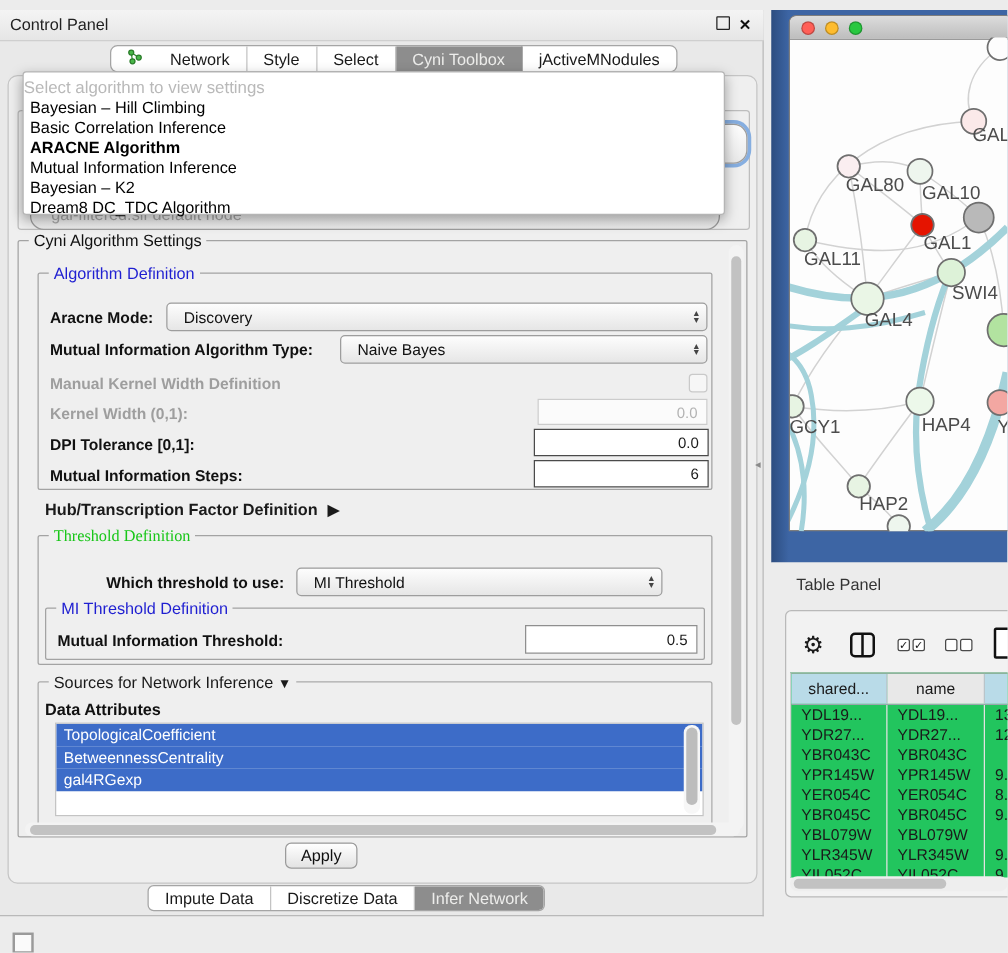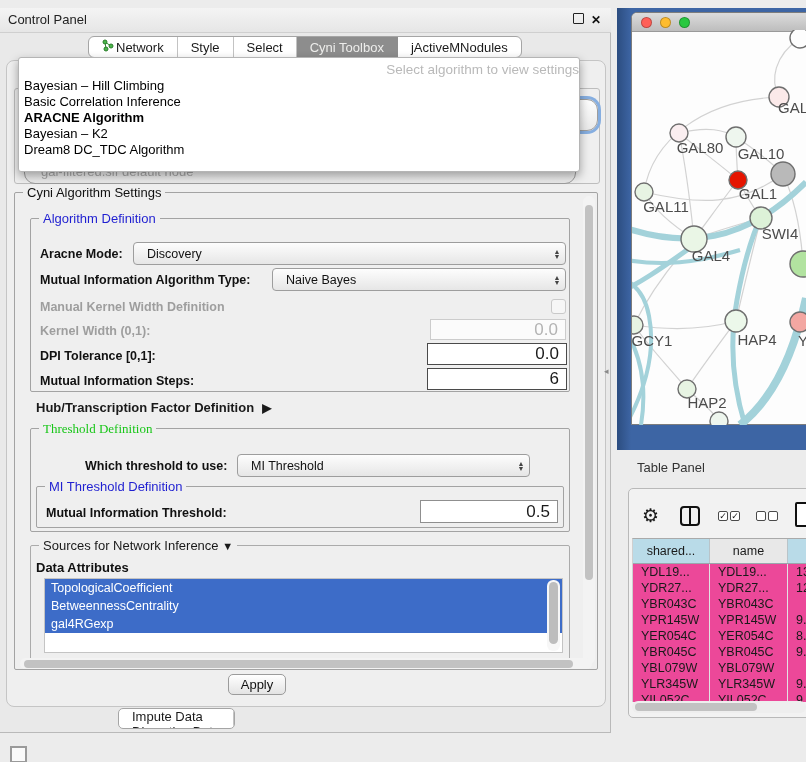--- a/index.html
+++ b/index.html
@@ -5,62 +5,62 @@
   html,body{margin:0;padding:0}
   body{width:806px;height:762px;overflow:hidden;background:#ececec;
        font-family:"Liberation Sans",sans-serif;position:relative;font-size:13px;color:#1a1a1a}
   .abs{position:absolute}
   
   .cp-window{left:0;top:8px;width:611px;height:725px;background:#e9e9e9;border:1px solid #b9b9b9;border-left:none;box-sizing:border-box}
   .cp-titlebar{left:0;top:8px;width:611px;height:24px;background:linear-gradient(#f4f4f4,#e6e6e6);border-bottom:1px solid #cfcfcf}
   .cp-title{left:8px;top:12px;font-size:13px;color:#222}
   .titlebar-btn{top:13px;width:14px;height:14px;text-align:center;line-height:14px;font-size:12px;color:#111;cursor:default}
   .segbar{display:flex;background:#fff;border:1px solid #a5a5a5;border-radius:6px;overflow:hidden;height:22px;box-sizing:border-box}
-  .seg{display:flex;align-items:center;gap:2px;padding:0 13px;font-size:13px;color:#1a1a1a;border-right:1px solid #c3c3c3;white-space:nowrap}
+  .seg{display:flex;align-items:center;gap:22px;padding:0 13px;font-size:13px;color:#1a1a1a;border-right:1px solid #c3c3c3;white-space:nowrap}
   .seg:last-child{border-right:none}
   .seg.sel{background:var(--selgray);color:#ededeb;border-color:var(--selgray)}
   .content-panel{left:6px;top:60px;width:600px;height:647px;background:#efefef;border:1px solid #c5c5c5;border-radius:8px;box-sizing:border-box}
   
   .bg-group{border:1px solid #bdbdbd;border-radius:3px;background:#efefef;box-sizing:border-box}
   .bg-combo{border:1px solid #9d9d9d;border-radius:11px;background:linear-gradient(#fdfdfd,#e9e9e9);box-sizing:border-box}
   .focus-ring{box-shadow:0 0 0 3px #86aee0}
   
   .dropdown{left:18px;top:57px;width:562px;height:115px;background:#fff;border:1px solid #b5b5b5;border-radius:3px;
             box-shadow:0 4px 10px rgba(0,0,0,.35);z-index:40;box-sizing:border-box}
-  .dd-placeholder{text-align:right;color:#b9b9b9;font-size:13.5px;padding-top:4px;height:16px}
+  .dd-placeholder{text-align:left;color:#b9b9b9;font-size:13.5px;padding-top:4px;height:16px}
   .dd-item{height:16px;line-height:16px;padding-left:5px;font-size:13px;color:#000;white-space:nowrap}
   .dd-item.bold{font-weight:bold}
   
   .group{border:1px solid #a3a3a3;border-radius:2px;box-sizing:border-box}
   .legend{position:absolute;top:-8px;left:8px;background:#efefef;padding:0 4px;font-size:13px;white-space:nowrap}
   .lbl{font-size:12.5px;font-weight:bold;color:#111;white-space:nowrap}
   .lbl.dis{color:#9e9e9e}
   .combo{border:1px solid #9d9d9d;border-radius:4px;background:linear-gradient(#fdfdfd,#e6e6e6);box-sizing:border-box;
          display:flex;align-items:center;font-size:12.5px;color:#111}
   .combo .cv{padding-left:13px;flex:1;white-space:nowrap;overflow:hidden}
   .stepper{width:16px;display:flex;flex-direction:column;align-items:center;justify-content:center;line-height:5px;font-size:7px;color:#444}
-  .field{border:1px solid #bdbdbd;background:#fff;box-sizing:border-box;font-size:17px;text-align:right;padding:0 7px;display:flex;align-items:center;justify-content:flex-end}
+  .field{border:1px solid #bdbdbd;background:#fff;box-sizing:border-box;font-size:12px;text-align:right;padding:0 7px;display:flex;align-items:center;justify-content:flex-end}
   .field.dis{background:#fbfbfb;color:#b3b3b3;border-color:#cccccc}
   .field.strong{border:1.5px solid #4a4a4a}
   .checkbox{border:1.5px solid #c9c9c9;border-radius:3px;background:#f6f6f6;box-sizing:border-box}
   .attr-list{background:#fff;border:1px solid #c4c4c4;box-sizing:border-box;overflow:hidden}
   .attr-item{height:18px;line-height:18px;padding-left:6px;font-size:12.5px;background:var(--sel);color:#fff;white-space:nowrap}
   .sbar-v{background:#f3f3f3;border-radius:6px}
   .sbar-thumb{background:#c2c2c2;border-radius:5px;position:absolute}
   .btn{border:1px solid #9b9b9b;border-radius:5px;background:linear-gradient(#ffffff,#e3e3e3);font-size:13px;color:#111;
        display:flex;align-items:center;justify-content:center;box-sizing:border-box}
   
   .desktop{left:617px;top:8px;width:189px;height:442px;background:linear-gradient(90deg,#2c4d80 0,#3d65a4 14px,#3d65a4 100%)}
   .net-window{left:631px;top:12px;width:180px;height:413px;border:1px solid #7d7d7d;border-radius:6px 6px 0 0;box-sizing:border-box;overflow:hidden;background:#fdfdfd}
   .net-titlebar{height:18px;background:linear-gradient(#dcdcdc,#bdbdbd);border-bottom:1px solid #9a9a9a;display:flex;align-items:center;padding-left:9px;gap:8px}
   .light{width:11px;height:11px;border-radius:50%;border:1px solid rgba(0,0,0,.25);box-sizing:border-box}
   .tp-titlebar{left:617px;top:450px;width:189px;height:33px;background:#ececec}
   .tp-title{left:637px;top:460px;font-size:13px;color:#333}
   .tp-panel{left:628px;top:488px;width:185px;height:230px;background:#f2f2f2;border:1px solid #b9b9b9;border-radius:5px 0 0 5px;box-sizing:border-box}
-  .tbl{left:632px;top:538px;width:174px;height:163px;background:#ec4899;overflow:hidden;border-top:1px solid #aaa;border-left:1px solid #cfcfcf}
+  .tbl{left:632px;top:538px;width:174px;height:163px;background:#22c55e;overflow:hidden;border-top:1px solid #aaa;border-left:1px solid #cfcfcf}
   .tbl-hdr{display:flex;height:24px;border-bottom:1px solid #9aa7ad;font-size:12.5px}
   .tbl-hc{display:flex;align-items:center;justify-content:center;background:#e8e8e8;border-right:1px solid #b9c4c9;box-sizing:border-box;overflow:hidden}
   .tbl-hc.selcol{background:var(--hdrblue)}
   .tbl-row{display:flex;height:16px;font-size:12.5px}
   .tbl-cell{padding-left:8px;box-sizing:border-box;overflow:hidden;white-space:nowrap;border-right:1px solid #e2e2e2;display:flex;align-items:center}
   .tool-icon{color:#1a1a1a}
   .chkbox{width:10px;height:10px;border:1.5px solid #4a4a4a;border-radius:2px;display:inline-flex;align-items:center;justify-content:center;font-size:9px;box-sizing:border-box;background:#fff;margin-right:2px}
   svg text{font-family:"Liberation Sans",sans-serif}
 </style>
 </head>
@@ -104,20 +104,21 @@
 <div class="abs bg-combo" style="left:24px;top:158px;width:552px;height:26px;display:flex;align-items:center;">
   <span style="padding-left:16px;color:#a9a9a9;font-size:13px;">gal-filtered.sif default node</span>
 </div>
 
 <div class="abs dropdown">
   <div class="dd-placeholder">Select algorithm to view settings</div>
   <div id="algo-list">
       <div class="dd-item">Bayesian – Hill Climbing</div>
       <div class="dd-item">Basic Correlation Inference</div>
       <div class="dd-item bold">ARACNE Algorithm</div>
+      <div class="dd-item">Mutual Information Inference</div>
       <div class="dd-item">Bayesian – K2</div>
       <div class="dd-item">Dream8 DC_TDC Algorithm</div>
     </div>
 </div>
 
 <div class="abs group" style="left:14px;top:192px;width:584px;height:478px;padding-left:48px;">
   <span class="legend" style="color:#111;">Cyni Algorithm Settings</span>
 </div>
 
 <div class="abs sbar-v" style="left:583px;top:196px;width:12px;height:468px;">
@@ -188,21 +189,21 @@
   </div>
 <div class="abs sbar-v" style="left:547px;top:580px;width:13px;height:71px;background:#f7f7f7;">
   <div class="sbar-thumb" style="left:2px;top:2px;width:9px;height:62px;background:#bdbdbd;"></div>
 </div>
 <div class="abs sbar-v" style="left:20px;top:658px;width:572px;height:11px;">
   <div class="sbar-thumb" style="left:4px;top:1.5px;width:549px;height:8px;"></div>
 </div>
 
 <div class="abs btn" style="left:228px;top:674px;width:58px;height:21px;">Apply</div>
 
-<div class="abs segbar" style="left:118px;top:708px;height:21px;border-radius:5px;flex-direction:column;" id="bottom-tabs">
+<div class="abs segbar" style="left:118px;top:708px;height:21px;border-radius:5px;" id="bottom-tabs">
     <div class="seg">
       <span>Impute Data</span>
     </div>
     <div class="seg">
       <span>Discretize Data</span>
     </div>
     <div class="seg sel">
       <span>Infer Network</span>
     </div>
   </div>

